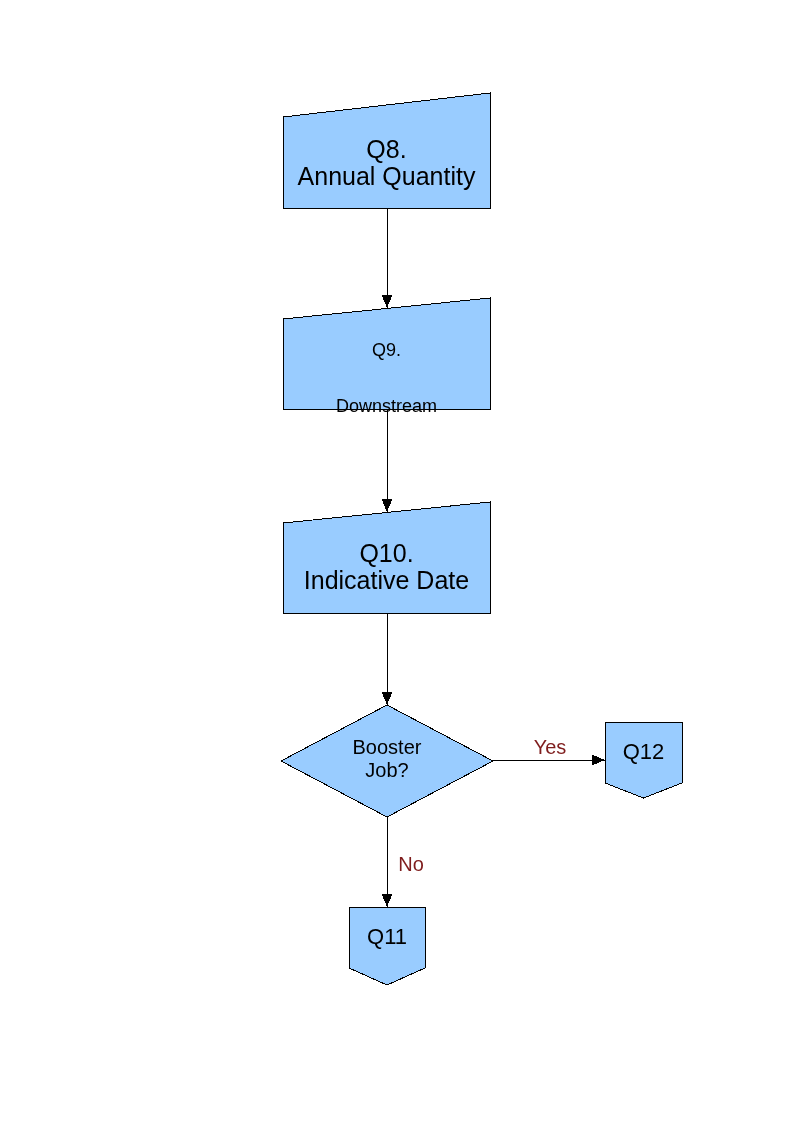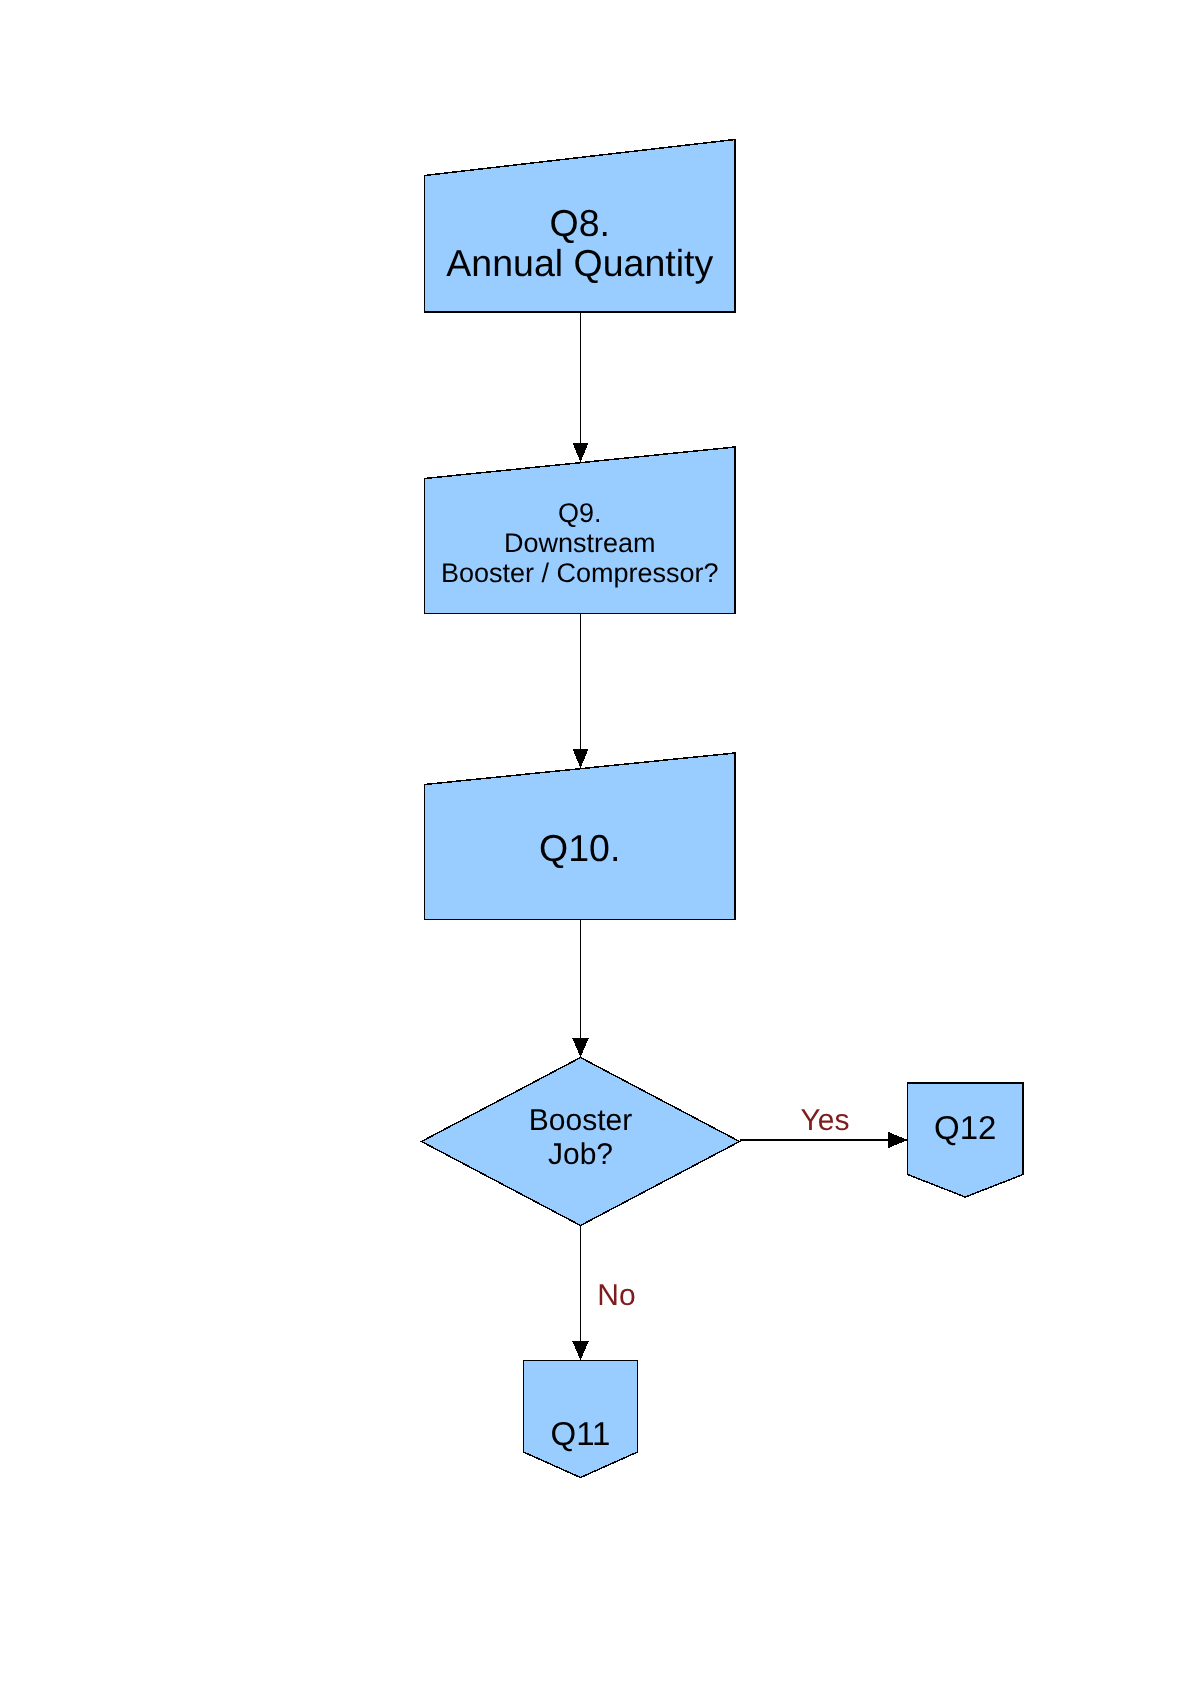--- a/index.html
+++ b/index.html
@@ -66,39 +66,39 @@
     <line x1="387" y1="613" x2="387" y2="705" marker-end="url(#arrowhead)" stroke="#000000"></line>
     <line x1="493" y1="760" x2="605" y2="760" marker-end="url(#arrowhead)" stroke="#000000"></line>
     <line x1="387" y1="817" x2="387" y2="907" marker-end="url(#arrowhead)" stroke="#000000"></line>
   </svg>
 
   <div class="label box-label-lg" style="left:283px; top:117px; width:207px; height:91px;">
     <span>Q8.</span>
     <span>Annual Quantity</span>
   </div>
 
-  <div class="label box-label-sm" style="left:283px; top:300px; width:207px; height:109px;">
+  <div class="label box-label-sm" style="left:283px; top:316px; width:207px; height:109px;gap:36px;">
     <span>Q9.</span>
     <span>Downstream</span>
-    <span>Booster / Compressor?</span>
   </div>
 
   <div class="label box-label-lg q10-pad" style="left:283px; top:512px; width:207px; height:101px;">
     <span>Q10.</span>
+    <span>Indicative Date</span>
   </div>
 
   <div class="label diamond-label" style="left:287px; top:705px; width:200px; height:112px;">
     <span>Booster</span>
     <span>Job?</span>
   </div>
 
   <div class="label connector-label" style="left:605px; top:722px; width:77px; height:61px;">
     <span>Q12</span>
   </div>
 
-  <div class="label connector-label" style="left:349px; top:907px; width:76px; height:61px;justify-content:flex-end;">
+  <div class="label connector-label" style="left:349px; top:907px; width:76px; height:61px;">
     <span>Q11</span>
   </div>
 
   <div class="edge-label edge-label-yes" style="left:520px; top:735px; width:60px;">Yes</div>
   <div class="edge-label edge-label-no" style="left:386px; top:852px; width:50px;">No</div>
 
 </div>
 
 </body></html>

